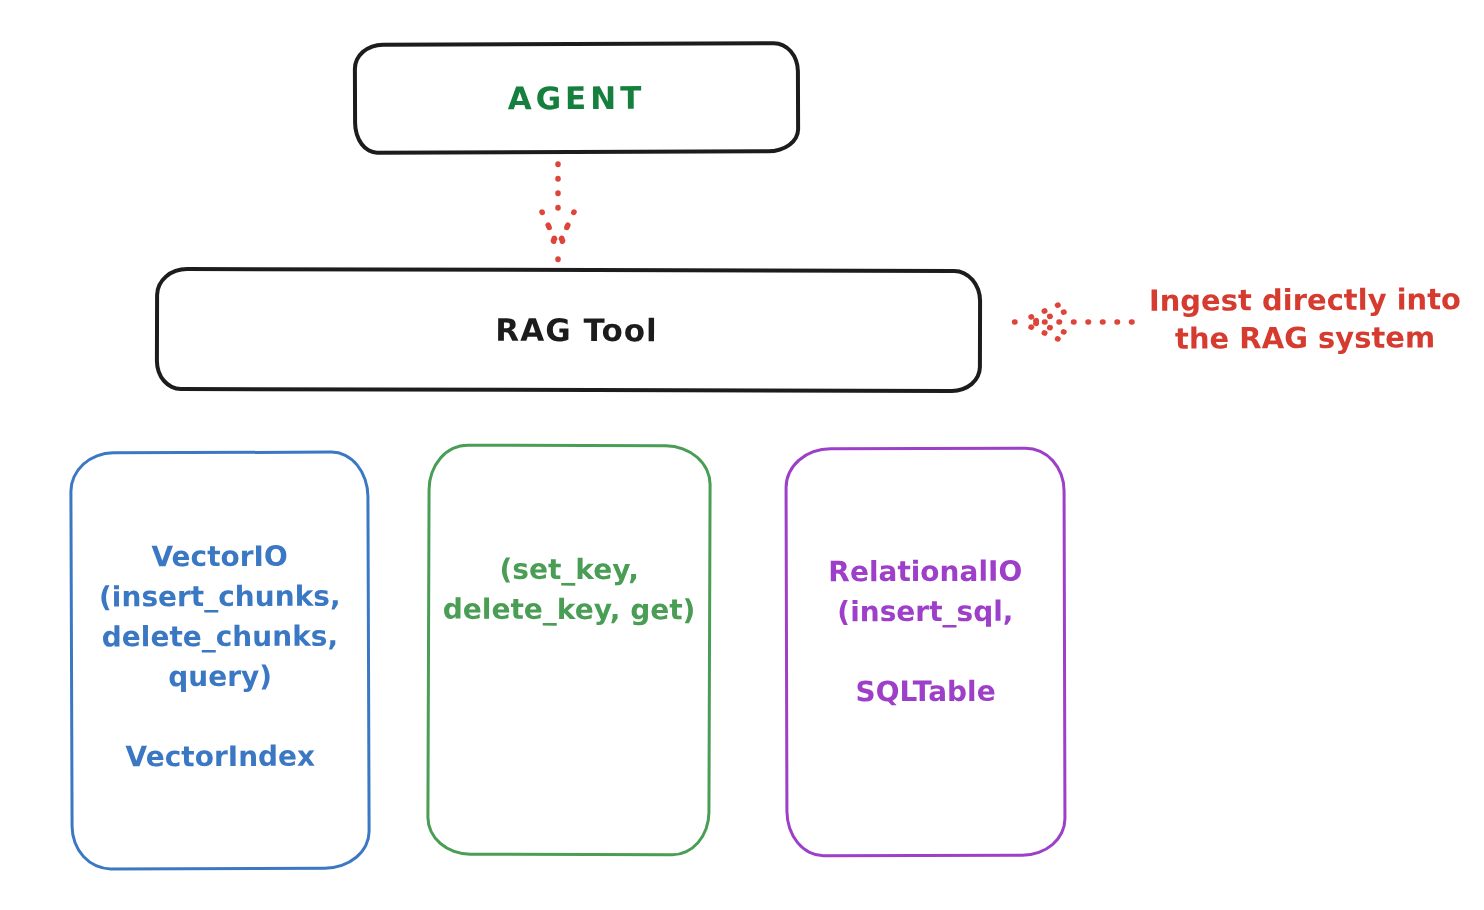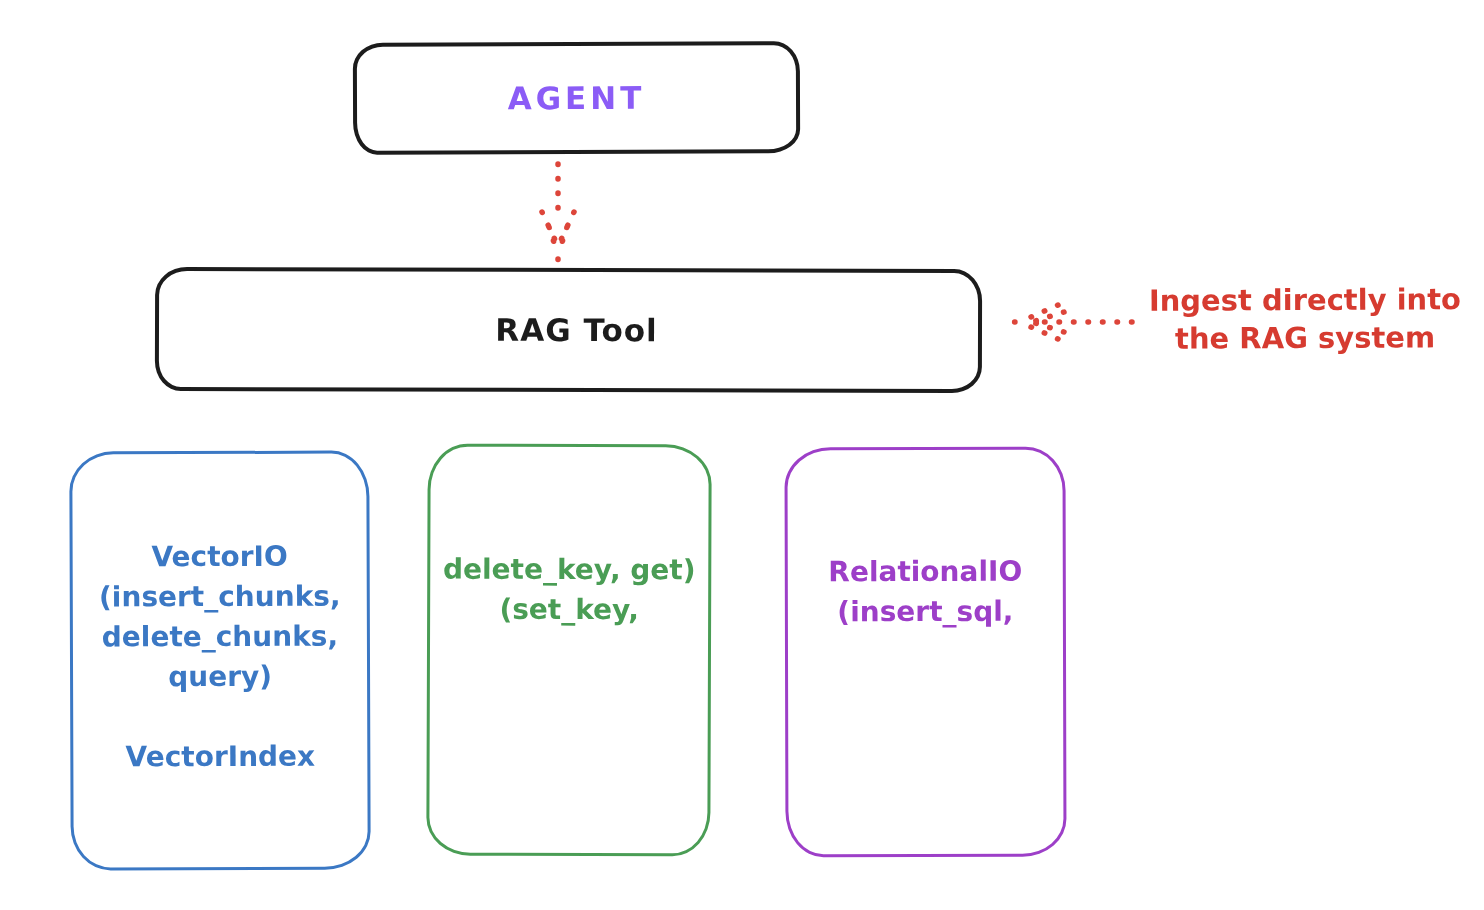--- a/index.html
+++ b/index.html
@@ -19,21 +19,21 @@
     background: #ffffff;
     color: #1c1c1c;
   }
   .node-agent {
     left: 353px; top: 42px; width: 447px; height: 112px;
     border: 4px solid #1c1c1c;
     border-radius: 30px 26px 32px 24px / 26px 30px 24px 32px;
     transform: rotate(-0.2deg);
   }
   .node-agent .label {
-    font-size: 31px; font-weight: 700; letter-spacing: 4px; color: #8b5cf6;
+    font-size: 31px; font-weight: 700; letter-spacing: 4px; color: #15803d;
   }
   .node-rag {
     left: 155px; top: 268px; width: 827px; height: 124px;
     border: 4px solid #1c1c1c;
     border-radius: 32px 28px 30px 26px / 28px 32px 26px 30px;
     transform: rotate(0.15deg);
   }
   .node-rag .label {
     font-size: 31px; font-weight: 600; letter-spacing: 1px; color: #1c1c1c; margin-left: 16px;
   }
@@ -121,22 +121,23 @@
 
   <div class="store store-vector">
     <div>VectorIO</div>
     <div>(insert_chunks,</div>
     <div>delete_chunks,</div>
     <div>query)</div>
     <div class="index-label">VectorIndex</div>
   </div>
 
   <div class="store store-keyvalue">
+    <div>(set_key,</div>
     <div>delete_key, get)</div>
-    <div>(set_key,</div>
   </div>
 
   <div class="store store-relational">
     <div>RelationalIO</div>
     <div>(insert_sql,</div>
+    <div class="index-label">SQLTable</div>
   </div>
 
 </div>
 
 </body></html>

